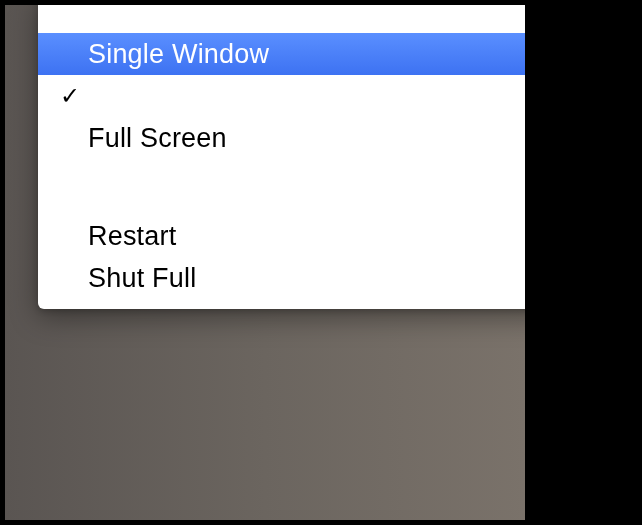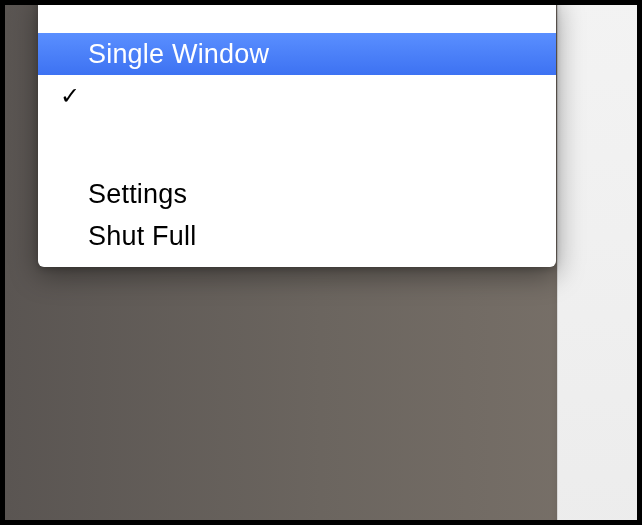--- a/index.html
+++ b/index.html
@@ -12,21 +12,21 @@
       height: 525px;
       background: #000;
       font-family: -apple-system, "Helvetica Neue", Helvetica, Arial, sans-serif;
       position: relative;
       overflow: hidden;
     }
     .frame {
       position: absolute;
       top: 5px;
       left: 5px;
-      width: 632px;
+      width: 520px;
       height: 515px;
       background: linear-gradient(to right, #5a5552 0%, #6b655f 50%, #7a726a 100%);
       overflow: hidden;
     }
     .menu-panel {
       position: absolute;
       top: -10px;
       left: 33px;
       width: 518px;
       background: #ffffff;
@@ -93,30 +93,34 @@
 
     <div class="menu-item highlighted">
       <span class="check-col"></span>
       <span class="label">Single Window</span>
     </div>
 
     <div class="menu-item">
       <span class="check-col">✓</span>
     </div>
 
+    <div class="menu-item">
+      <span class="check-col"></span>
+      <span class="label">Full Screen</span>
+    </div>
 
     <div class="menu-separator"></div>
 
 
     <div class="menu-separator"></div>
 
 
     <div class="menu-item">
       <span class="check-col"></span>
-      <span class="label">Settings</span>
+      <span class="label">Restart</span>
     </div>
 
     <div class="menu-item">
       <span class="check-col"></span>
       <span class="label">Shut Full</span>
     </div>
 
   </div>
 </div>
 

